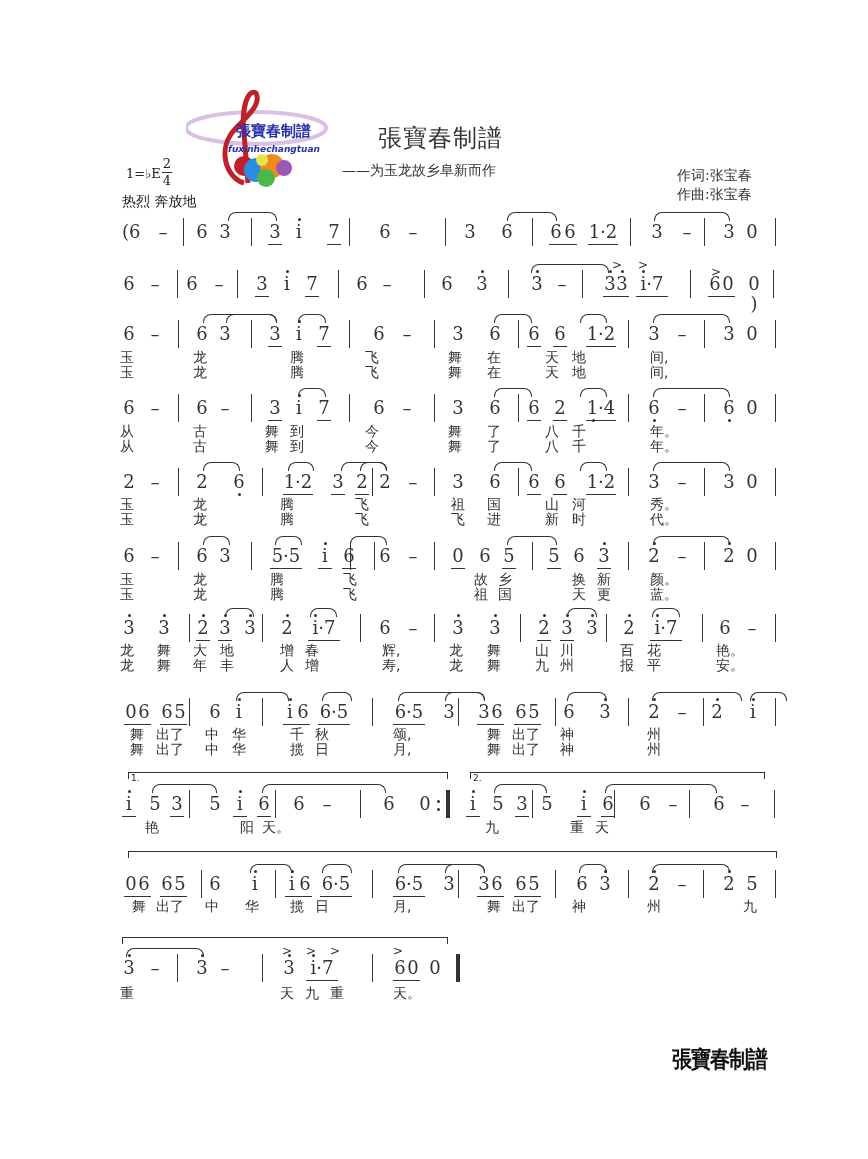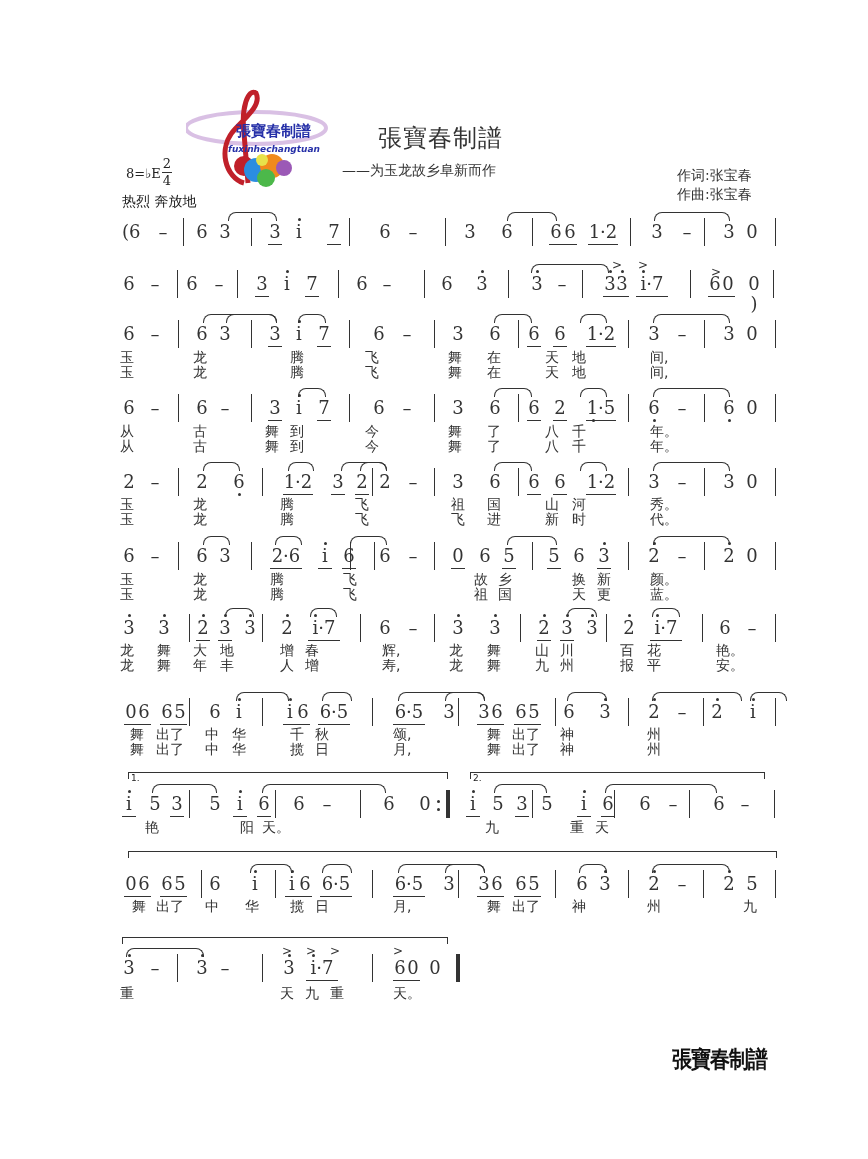--- a/index.html
+++ b/index.html
@@ -55,21 +55,21 @@
     <circle cx="76" cy="72" r="6" fill="#e8e24a"></circle>
   </svg>
   <span class="logo-text">張寶春制譜</span>
   <span class="logo-sub">fuxinhechangtuan</span>
 </div>
 
 <div class="abs title">張寶春制譜</div>
 <div class="abs subtitle">——为玉龙故乡阜新而作</div>
 <div class="abs credit" style="top:167px">作词:张宝春</div>
 <div class="abs credit" style="top:186px">作曲:张宝春</div>
-<div class="abs key">8=♭E</div>
+<div class="abs key">1=♭E</div>
 <div class="abs timesig">
   <span>2</span>
   <span class="bar"></span>
   <span>4</span>
 </div>
 <div class="abs tempo">热烈 奔放地</div>
 
 <div id="score">
     <div class="note" style="left: 122px; top: 222px; width: 14px;">(6</div>
     <div class="note dash" style="left: 156px; top: 222px; width: 14px;">–</div>
@@ -208,21 +208,21 @@
     <div class="note" style="left: 317px; top: 398px; width: 14px;">7</div>
     <div class="ul1" style="left: 317px; top: 420px; width: 14px;"></div>
     <div class="note" style="left: 372px; top: 398px; width: 14px;">6</div>
     <div class="note dash" style="left: 400px; top: 398px; width: 14px;">–</div>
     <div class="note" style="left: 451px; top: 398px; width: 14px;">3</div>
     <div class="note" style="left: 488px; top: 398px; width: 14px;">6</div>
     <div class="note" style="left: 527px; top: 398px; width: 14px;">6</div>
     <div class="ul1" style="left: 527px; top: 420px; width: 14px;"></div>
     <div class="note" style="left: 553px; top: 398px; width: 14px;">2</div>
     <div class="ul1" style="left: 553px; top: 420px; width: 14px;"></div>
-    <div class="note dot-below" style="left: 586px; top: 398px; width: 30px;">1·5</div>
+    <div class="note dot-below" style="left: 586px; top: 398px; width: 30px;">1·4</div>
     <div class="ul1" style="left: 586px; top: 420px; width: 30px;"></div>
     <div class="note dot-below" style="left: 647px; top: 398px; width: 14px;">6</div>
     <div class="note dash" style="left: 675px; top: 398px; width: 14px;">–</div>
     <div class="note dot-below" style="left: 722px; top: 398px; width: 14px;">6</div>
     <div class="note" style="left: 745px; top: 398px; width: 14px;">0</div>
     <div class="barline" style="left: 178px; top: 394px;"></div>
     <div class="barline" style="left: 251px; top: 394px;"></div>
     <div class="barline" style="left: 349px; top: 394px;"></div>
     <div class="barline" style="left: 434px; top: 394px;"></div>
     <div class="barline" style="left: 518px; top: 394px;"></div>
@@ -307,21 +307,21 @@
     <div class="lyric" style="left: 355px; top: 512px;">飞</div>
     <div class="lyric" style="left: 451px; top: 512px;">飞</div>
     <div class="lyric" style="left: 487px; top: 512px;">进</div>
     <div class="lyric" style="left: 545px; top: 512px;">新</div>
     <div class="lyric" style="left: 572px; top: 512px;">时</div>
     <div class="lyric" style="left: 650px; top: 512px;">代。</div>
     <div class="note" style="left: 122px; top: 546px; width: 14px;">6</div>
     <div class="note dash" style="left: 148px; top: 546px; width: 14px;">–</div>
     <div class="note" style="left: 195px; top: 546px; width: 14px;">6</div>
     <div class="note" style="left: 218px; top: 546px; width: 14px;">3</div>
-    <div class="note" style="left: 270px; top: 546px; width: 32px;">2·6</div>
+    <div class="note" style="left: 270px; top: 546px; width: 32px;">5·5</div>
     <div class="ul1" style="left: 270px; top: 568px; width: 32px;"></div>
     <div class="note dot-above" style="left: 318px; top: 546px; width: 14px;">i</div>
     <div class="ul1" style="left: 318px; top: 568px; width: 14px;"></div>
     <div class="note" style="left: 342px; top: 546px; width: 14px;">6</div>
     <div class="ul1" style="left: 342px; top: 568px; width: 14px;"></div>
     <div class="note" style="left: 378px; top: 546px; width: 14px;">6</div>
     <div class="note dash" style="left: 406px; top: 546px; width: 14px;">–</div>
     <div class="note" style="left: 451px; top: 546px; width: 14px;">0</div>
     <div class="ul1" style="left: 451px; top: 568px; width: 14px;"></div>
     <div class="note" style="left: 478px; top: 546px; width: 14px;">6</div>

